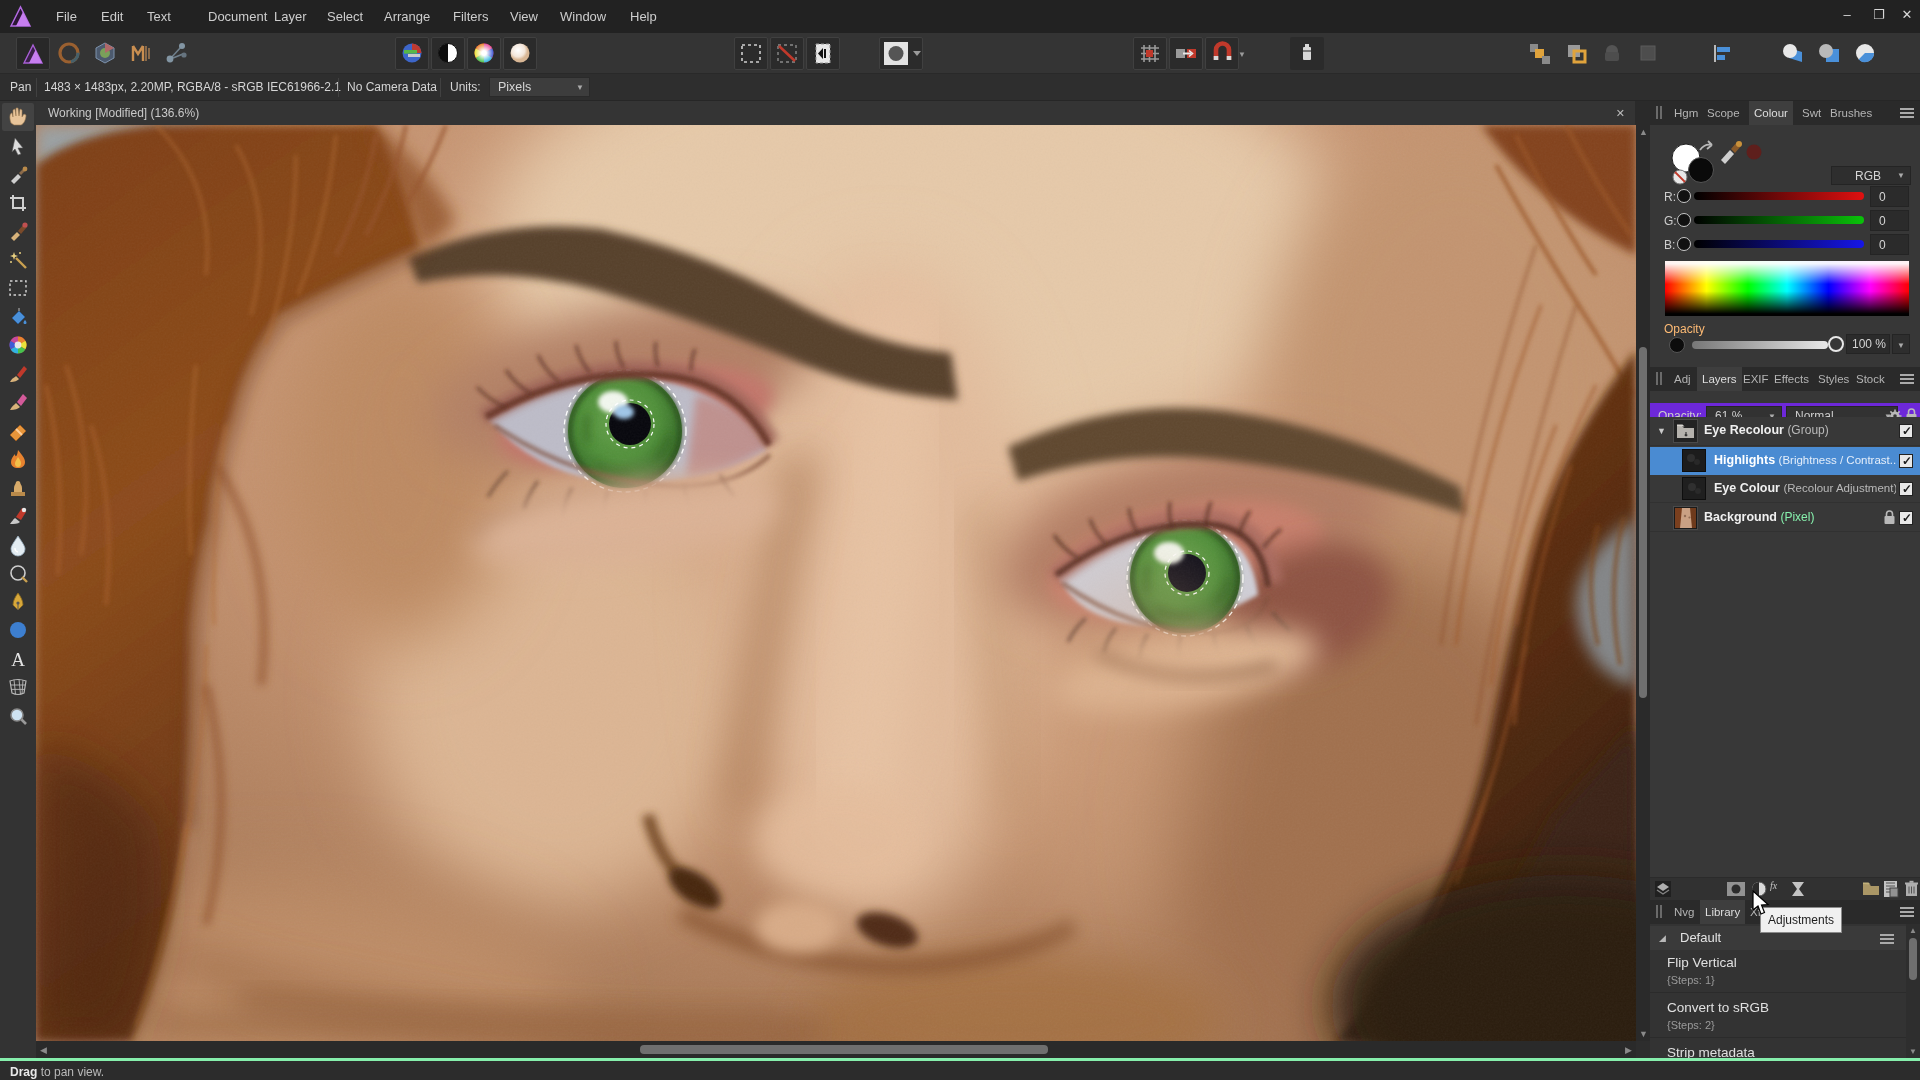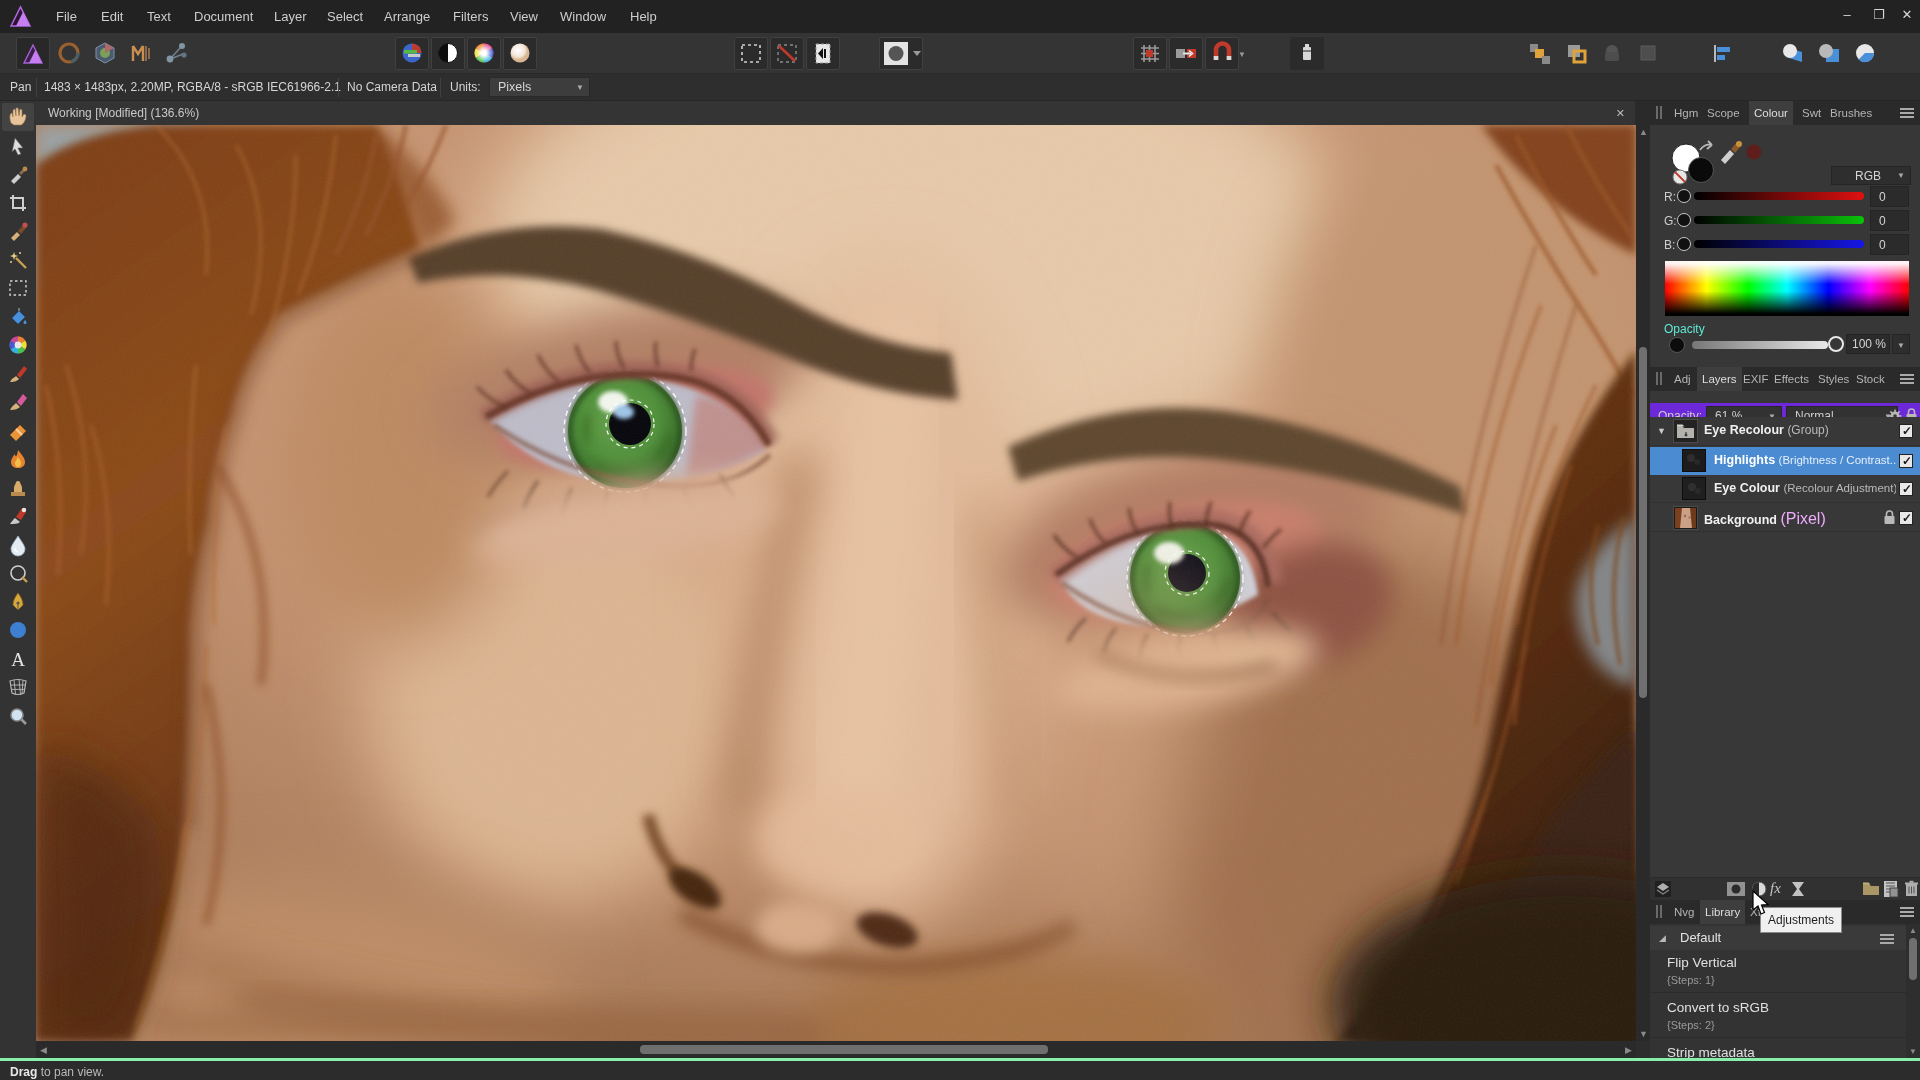--- a/index.html
+++ b/index.html
@@ -54,21 +54,21 @@
 <div id="app">
 
   <div id="titlebar" class="abs">
     <svg class="abs" style="left:9px;top:5px" width="23" height="23" viewBox="0 0 23 23">
       <path d="M2 21 L11.5 2 L21 21 Z" fill="#2a1633" stroke="#b36ae2" stroke-width="1.5"></path>
       <path d="M7 21 L14 7 L21 21 Z" fill="#c77ef0"></path>
     </svg>
     <span class="menu" style="left:56px">File</span>
     <span class="menu" style="left:101px">Edit</span>
     <span class="menu" style="left:147px">Text</span>
-    <span class="menu" style="left:194px">Document</span>
+    <span class="menu" style="left:208px">Document</span>
     <span class="menu" style="left:274px">Layer</span>
     <span class="menu" style="left:327px">Select</span>
     <span class="menu" style="left:384px">Arrange</span>
     <span class="menu" style="left:453px">Filters</span>
     <span class="menu" style="left:510px">View</span>
     <span class="menu" style="left:560px">Window</span>
     <span class="menu" style="left:630px">Help</span>
     <div class="winbtn" style="left:1832px">–</div>
     <div class="winbtn" style="left:1864px">❐</div>
     <div class="winbtn" style="left:1892px">✕</div>
@@ -606,21 +606,21 @@
       <div class="abs" style="left:44px;top:91px;width:170px;height:8px;border-radius:4px;background:linear-gradient(to right,#000,#0ac20a)"></div>
       <div class="abs" style="left:220px;top:85px;width:39px;height:21px;background:#2b2b2b;border:1px solid #242424;color:#d5d5d5;font-size:12px;line-height:20px"><span style="margin-left:8px">0</span></div>
       <div class="abs" style="left:14px;top:113px;color:#cdcdcd;font-size:12px">B:</div>
       <div class="abs" style="left:27px;top:112px;width:14px;height:14px;border:1.5px solid #c9c9c9;border-radius:50%;background:#111"></div>
       <div class="abs" style="left:44px;top:115px;width:170px;height:8px;border-radius:4px;background:linear-gradient(to right,#000,#1616e8)"></div>
       <div class="abs" style="left:220px;top:109px;width:39px;height:21px;background:#2b2b2b;border:1px solid #242424;color:#d5d5d5;font-size:12px;line-height:20px"><span style="margin-left:8px">0</span></div>
 
       <div class="abs" style="left:15px;top:136px;width:244px;height:55px;background:
         linear-gradient(to bottom, rgba(255,255,255,.95) 5%, rgba(255,255,255,0) 42%, rgba(0,0,0,0) 55%, #000 96%),
         linear-gradient(to right,#f00,#ff0 17%,#0f0 34%,#0ff 50%,#00f 67%,#f0f 84%,#f00)"></div>
-      <div class="abs" style="left:14px;top:197px;color:#5eead4;font-size:12px">Opacity</div>
+      <div class="abs" style="left:14px;top:197px;color:#fdba74;font-size:12px">Opacity</div>
       <div class="abs" style="left:19px;top:212px;width:16px;height:16px;border-radius:50%;background:#0c0c0c;border:1px solid #555"></div>
       <div class="abs" style="left:42px;top:216px;width:136px;height:8px;border-radius:4px;background:linear-gradient(to right,#777,#e8e8e8)"></div>
       <div class="abs" style="left:178px;top:211px;width:16px;height:16px;border:2px solid #e8e8e8;border-radius:50%;background:transparent"></div>
       <div class="abs" style="left:196px;top:209px;width:44px;height:20px;background:#2b2b2b;border:1px solid #242424;color:#d5d5d5;font-size:12px;line-height:19px"><span style="margin-left:5px">100 %</span></div>
       <div class="abs" style="left:242px;top:209px;width:18px;height:20px;background:#2e2e2e;border:1px solid #242424">
           <span style="position:absolute;left:4px;top:6px;color:#aaa;font-size:8px">▼</span>
         </div>
     </div>
 
     <div class="ptabs" style="top:266px">
@@ -685,21 +685,21 @@
 
       <div class="abs" style="left:0;top:87px;width:270px;height:28px;border-bottom:1px solid #313131">
         <svg class="abs" style="left:23px;top:2px" width="25" height="24" viewBox="0 0 25 24">
             <rect x="0.5" y="0.5" width="24" height="23" fill="#1a1a1a" stroke="#4a4a4a"></rect>
             <rect x="2" y="2" width="21" height="20" fill="#caa184"></rect>
             <path d="M2 2 L9 2 L7 22 L2 22 Z" fill="#7a3f1e"></path>
             <path d="M17 2 L23 2 L23 22 L19 22 Z" fill="#6e3a1c"></path>
             <circle cx="12" cy="10" r="1.2" fill="#6a4a35" opacity="0.6"></circle>
             <circle cx="16.5" cy="11.5" r="1.1" fill="#6a4a35" opacity="0.6"></circle>
           </svg>
-        <span style="position:absolute;left:54px;top:6px;color:#f0f0f0;font-size:12.5px;font-weight:bold;white-space:nowrap">Background <span style="font-weight:normal;color:#f0abfc;font-size:16px">(Pixel)</span></span>
+        <span style="position:absolute;left:54px;top:6px;color:#f0f0f0;font-size:12.5px;font-weight:bold;white-space:nowrap">Background <span style="font-weight:normal;color:#86efac;font-size:12px">(Pixel)</span></span>
         <svg class="abs" style="left:233px;top:6px" width="13" height="15" viewBox="0 0 13 15">
             <rect x="1.5" y="6" width="10" height="8" rx="1" fill="#b9b9b9"></rect>
             <path d="M3.5 6 V4 A3 3 0 0 1 9.5 4 V6" fill="none" stroke="#b9b9b9" stroke-width="1.6"></path>
           </svg>
         <div class="abs chk" style="left:249px;top:7px"></div>
       </div>
     </div>
 
     <div class="abs" style="left:0;top:776px;width:270px;height:23px;background:#313131;border-top:1px solid #2a2a2a;opacity:0.92">
       <svg class="abs" style="left:4px;top:2px" width="18" height="18" viewBox="0 0 18 18">
@@ -709,21 +709,21 @@
         </svg>
       <svg class="abs" style="left:76px;top:2px" width="20" height="18" viewBox="0 0 20 18">
           <rect x="1" y="2" width="18" height="14" fill="#9a9a9a"></rect>
           <circle cx="10" cy="9" r="4.5" fill="#2a2a2a"></circle>
         </svg>
       <svg class="abs" style="left:100px;top:2px" width="18" height="18" viewBox="0 0 18 18">
           <circle cx="9" cy="9" r="7" fill="#e8e8e8"></circle>
           <path d="M9 2 A7 7 0 0 0 9 16 Z" fill="#2a2a2a"></path>
           <path d="M9 2 A7 7 0 0 1 9 16" fill="none" stroke="#555"></path>
         </svg>
-      <span style="position:absolute;left:120px;top:2px;color:#cfcfcf;font-size:15px;font-style:italic;font-family:'Liberation Serif'">fx</span>
+      <span style="position:absolute;left:120px;top:2px;color:#cfcfcf;font-size:10px;font-style:italic;font-family:'Liberation Serif'">fx</span>
       <svg class="abs" style="left:140px;top:2px" width="16" height="18" viewBox="0 0 16 18">
           <path d="M2 2 H14 L9 9 L14 16 H2 L7 9 Z" fill="#cfcfcf"></path>
         </svg>
       <svg class="abs" style="left:212px;top:3px" width="18" height="15" viewBox="0 0 18 15">
           <path d="M1 3 L7 3 L9 5 L17 5 L17 14 L1 14 Z" fill="#b5a06a"></path>
           <path d="M1 3 L1 1.5 L6.5 1.5 L8.5 3.5" fill="#cdbb80"></path>
         </svg>
       <svg class="abs" style="left:232px;top:2px" width="17" height="18" viewBox="0 0 17 18">
           <rect x="2" y="1" width="13" height="16" fill="#cfcfcf"></rect>
           <path d="M4 3 H13 M4 6 H13 M4 9 H13 M4 12 H13" stroke="#555" stroke-width="1"></path>

